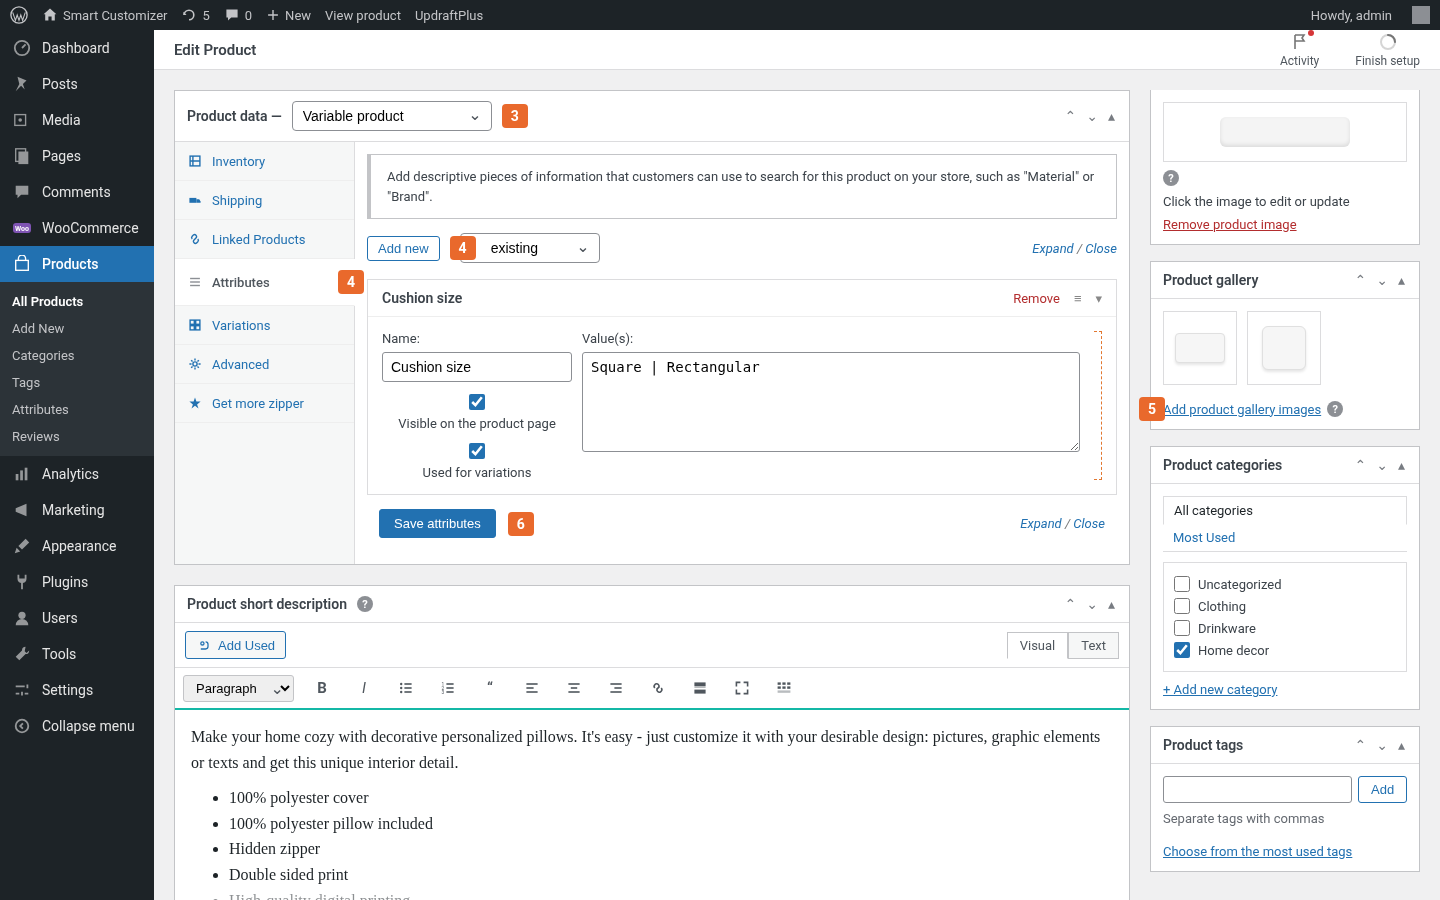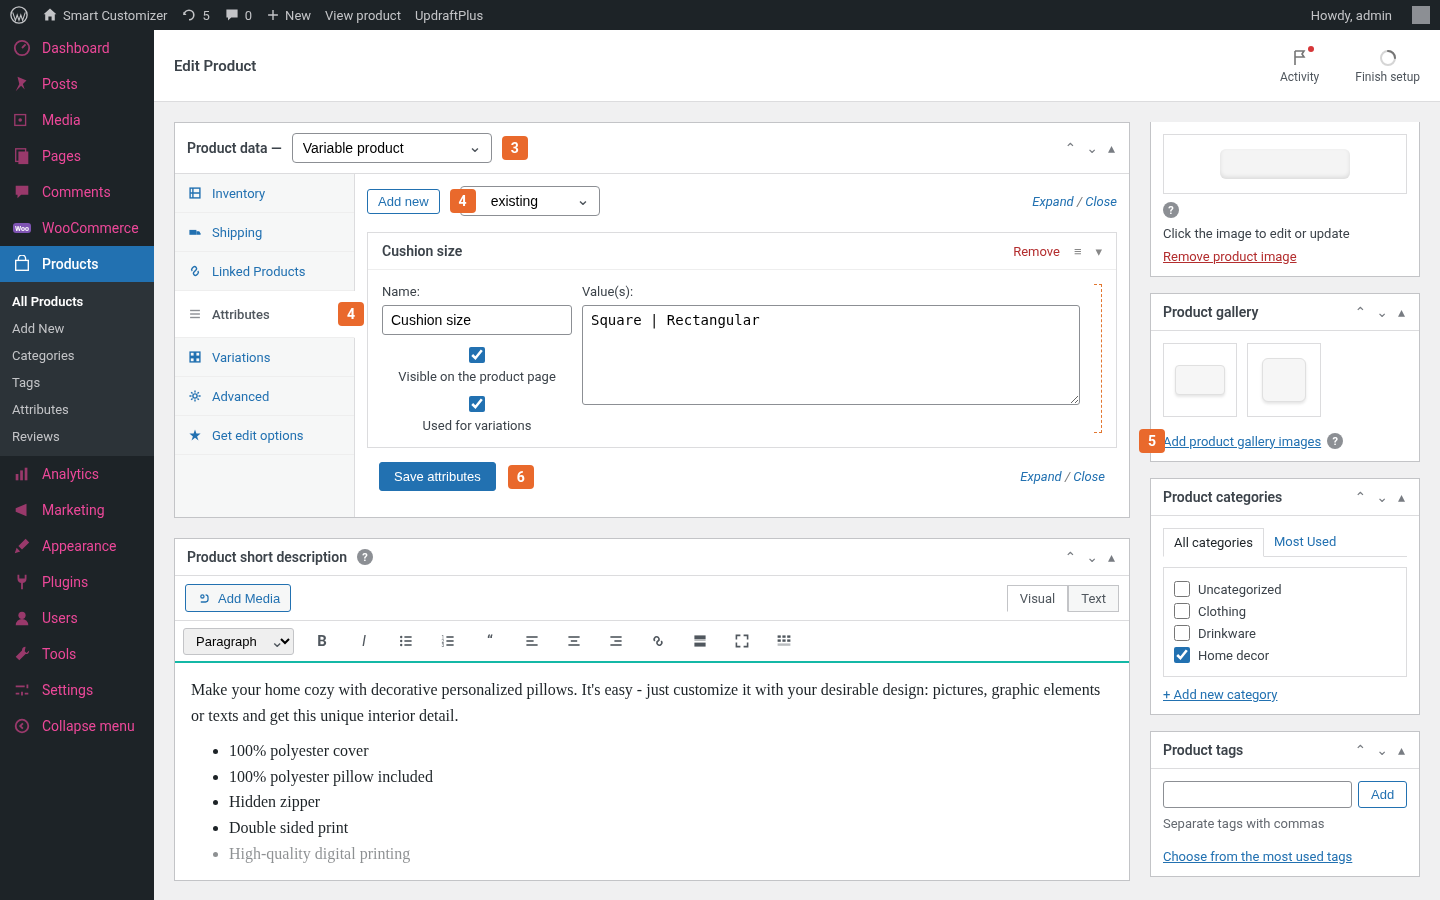--- a/index.html
+++ b/index.html
@@ -5,30 +5,30 @@
 * { margin: 0; padding: 0; box-sizing: border-box; }
 body { font-family: -apple-system, BlinkMacSystemFont, "Segoe UI", Roboto, sans-serif; font-size: 13px; color: #3c434a; background: #f0f0f1; overflow: hidden; }
 .topbar { height: 30px; background: #1d2327; color: #c3c4c7; display: flex; align-items: center; padding: 0 10px; font-size: 13px; }
 .topbar-left { display: flex; align-items: center; gap: 14px; }
 .topbar-item { display: flex; align-items: center; gap: 5px; cursor: pointer; }
 .topbar-right { margin-left: auto; display: flex; align-items: center; gap: 20px; }
 .avatar-sq { width: 18px; height: 18px; background: #8c8f94; }
 
 .layout { display: flex; height: calc(100vh - 30px); }
 .sidebar { width: 154px; background: #1d2327; color: #fff; overflow-y: auto; flex-shrink: 0; }
-.sidebar-item { display: flex; align-items: center; gap: 10px; padding: 8px 12px; color: #ec4899; cursor: pointer; font-size: 14px; }
+.sidebar-item { display: flex; align-items: center; gap: 10px; padding: 8px 12px; color: #e5e5e5; cursor: pointer; font-size: 14px; }
 .sidebar-item.current { background: #2271b1; color: #fff; font-weight: 500; position: relative; }
 .sidebar-item.current::after { content: ""; position: absolute; right: -6px; top: 50%; transform: translateY(-50%); border: 6px solid transparent; border-right-color: #f0f0f1; }
 .sidebar-sub { background: #2c3338; padding: 6px 0; }
 .sidebar-sub-item { padding: 6px 12px; color: #c3c4c7; cursor: pointer; font-size: 13px; }
 .sidebar-sub-item.active { color: #fff; font-weight: 600; }
 .side-icon { width: 20px; height: 20px; display: inline-flex; align-items: center; justify-content: center; opacity: 0.6; }
 
 .main { flex: 1; overflow-y: auto; background: #f0f0f1; position: relative; }
-.header-bar { background: #fff; height: 72px; display: flex; align-items: center; padding: 0 20px; border-bottom: 1px solid #dcdcde; }
+.header-bar { background: #fff; height: 40px; display: flex; align-items: center; padding: 0 20px; border-bottom: 1px solid #dcdcde; }
 .header-title { font-size: 15px; font-weight: 600; }
 .header-actions { margin-left: auto; display: flex; gap: 36px; }
 .header-action { display: flex; flex-direction: column; align-items: center; gap: 2px; font-size: 12px; color: #50575e; cursor: pointer; }
 .header-action-icon { font-size: 18px; color: #757575; position: relative; }
 .dot-badge { position: absolute; top: -2px; right: -4px; width: 6px; height: 6px; background: #d63638; border-radius: 50%; }
 
 .content { display: flex; padding: 20px; gap: 20px; align-items: flex-start; }
 .col-main { flex: 1; min-width: 0; }
 .col-side { width: 270px; flex-shrink: 0; }
 
@@ -98,21 +98,21 @@
 .side-text { font-size: 13px; margin: 8px 0; }
 .side-link { color: #b32d2e; text-decoration: underline; cursor: pointer; font-size: 13px; }
 .side-link-blue { color: #2271b1; text-decoration: underline; cursor: pointer; font-size: 13px; }
 
 .gallery-thumbs { display: flex; gap: 10px; }
 .thumb { width: 74px; height: 74px; border: 1px solid #dcdcde; display: flex; align-items: center; justify-content: center; background: #fff; }
 .thumb-pillow-rect { width: 50px; height: 30px; background: #f6f6f6; border: 1px solid #e0e0e0; border-radius: 4px; box-shadow: 0 2px 3px rgba(0,0,0,0.1); }
 .thumb-pillow-sq { width: 44px; height: 44px; background: #f6f6f6; border: 1px solid #e0e0e0; border-radius: 6px; box-shadow: 0 2px 3px rgba(0,0,0,0.1); }
 .gallery-add-row { display: flex; align-items: center; gap: 6px; margin-top: 16px; position: relative; }
 
-.cat-tabs { display: flex; border-bottom: 1px solid #dcdcde; margin-bottom: 10px; }
+.cat-tabs { display: flex; border-bottom: 1px solid #dcdcde; margin-bottom: 10px; flex-direction: column; }
 .cat-tab { padding: 6px 10px; font-size: 13px; cursor: pointer; color: #2271b1; }
 .cat-tab.active { border: 1px solid #dcdcde; border-bottom: 1px solid #fff; margin-bottom: -1px; color: #1d2327; }
 .cat-list { border: 1px solid #dcdcde; padding: 10px; }
 .cat-item { display: flex; align-items: center; gap: 8px; padding: 3px 0; font-size: 13px; }
 .cat-item input { width: 16px; height: 16px; accent-color: #2271b1; }
 .add-cat-link { color: #2271b1; font-size: 13px; cursor: pointer; margin-top: 10px; display: inline-block; text-decoration: underline; }
 
 .tags-row { display: flex; gap: 6px; }
 .tags-input { flex: 1; border: 1px solid #8c8f94; border-radius: 3px; padding: 5px; }
 .tags-add-btn { border: 1px solid #2271b1; color: #2271b1; background: #fff; padding: 5px 12px; border-radius: 3px; cursor: pointer; font-size: 13px; }
@@ -411,25 +411,26 @@
                     </svg>
                   </span>
                 <span>Advanced</span>
               </div>
               <div class="pd-tab">
                 <span class="pd-tab-icon">
                     <svg width="14" height="14" viewBox="0 0 20 20" fill="currentColor">
                       <path d="M10 2l2 6h6l-5 4 2 6-5-4-5 4 2-6-5-4h6z"></path>
                     </svg>
                   </span>
-                <span>Get edit options</span>
+                <span>Get more zipper</span>
               </div>
             </div>
 
             <div class="pd-content">
+              <div class="info-box">Add descriptive pieces of information that customers can use to search for this product on your store, such as "Material" or "Brand".</div>
 
               <div class="toolbar-row">
                 <button class="btn-outline">Add new</button>
                 <span class="badge-num" style="z-index:2">4</span>
                 <span class="select-wrap" style="margin-left:-26px">
                   <select class="pd-select" style="min-width:140px;padding-left:30px">
                     <option>existing</option>
                   </select>
                 </span>
                 <span class="exp-close">
@@ -489,21 +490,21 @@
             </div>
           </div>
           <div class="short-desc-toolbar">
             <button class="add-media-btn">
               <span>
                   <svg width="16" height="16" viewBox="0 0 20 20" fill="none" stroke="#2271b1" stroke-width="1.6">
                     <circle cx="8" cy="8" r="2"></circle>
                     <path d="M12 6a3 3 0 013 3v3a3 3 0 01-3 3H6"></path>
                   </svg>
                 </span>
-              <span>Add Media</span>
+              <span>Add Used</span>
             </button>
             <div class="tab-switch">
               <div class="tab-sw active">Visual</div>
               <div class="tab-sw">Text</div>
             </div>
           </div>
           <div class="editor-toolbar">
             <span class="select-wrap"><select class="fmt-select"><option>Paragraph</option></select></span>
             <span class="ed-btn">
                 <b>B</b>

